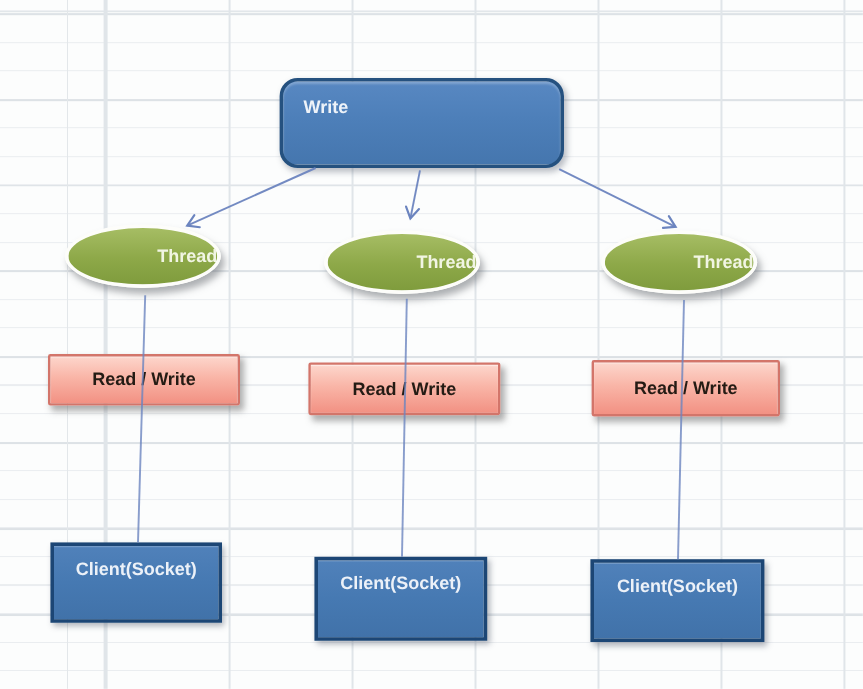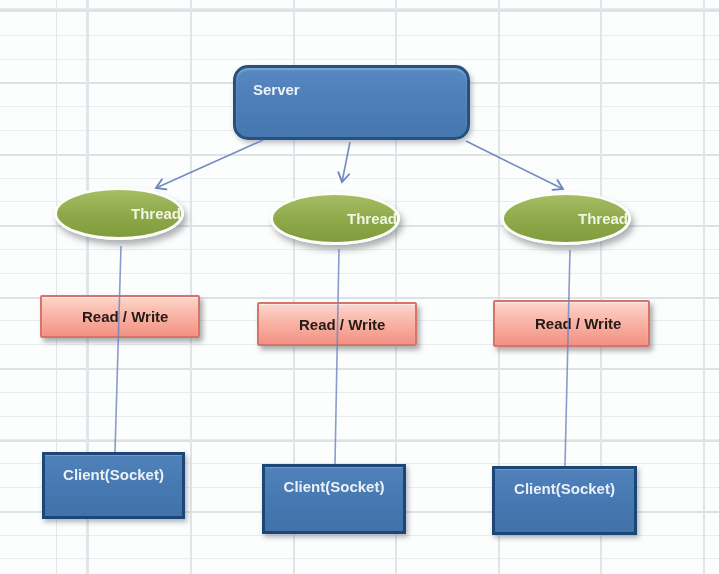--- a/index.html
+++ b/index.html
@@ -29,21 +29,21 @@
     box-shadow:3px 5px 6px rgba(95,100,105,.5);
     color:#f1f5e3;display:flex;align-items:center;justify-content:flex-end;
   }
   .thread1{left:54px;top:187px;}
   .thread2{left:270px;top:192px;}
   .thread3{left:501px;top:192px;}
   .rw{
     background:linear-gradient(180deg,#fdd6cc 0%,#f9b5a7 45%,#f29183 100%);
     border:2px solid #d3756a;border-radius:2px;
     box-shadow:3px 4px 5px rgba(95,95,95,.5), inset 0 1px 1px rgba(255,255,255,.55);
-    color:#241b14;display:flex;align-items:center;justify-content:flex-start;padding-left:40px;
+    color:#241b14;display:flex;align-items:center;justify-content:center;
   }
   .rw1{left:40px;top:295px;width:160px;height:43px;}
   .rw2{left:257px;top:302px;width:160px;height:44px;}
   .rw3{left:493px;top:300px;width:157px;height:47px;}
   .client{
     background:linear-gradient(180deg,#5081ba 0%,#4679b2 50%,#4172a9 100%);
     border:3px solid #1c4675;
     box-shadow:2px 3px 5px rgba(60,70,90,.4), inset 0 1px 0 rgba(255,255,255,.2);
     color:#ecf1f8;text-align:center;padding-top:11px;
   }
@@ -52,21 +52,21 @@
   .client3{left:492px;top:466px;width:145px;height:69px;}
   svg.links{position:absolute;left:0;top:0;z-index:5;pointer-events:none;}
   svg.links *{pointer-events:stroke;}
 </style>
 </head>
 <body>
 
 <div class="canvas">
 
   <div class="node server">
-    <span>Server</span>
+    <span>Write</span>
   </div>
 
   <div class="node thread thread1">
     <span>Thread</span>
   </div>
   <div class="node thread thread2">
     <span>Thread</span>
   </div>
   <div class="node thread thread3">
     <span>Thread</span>

